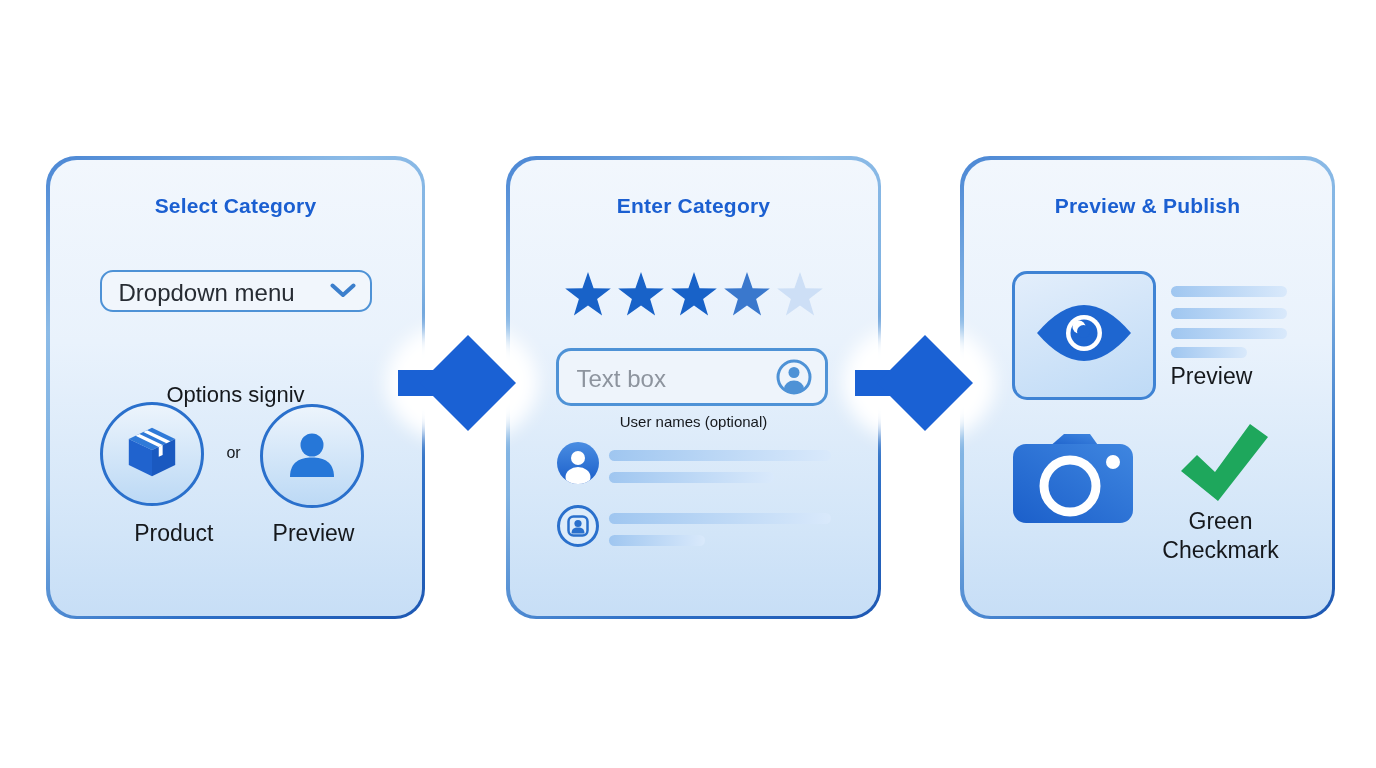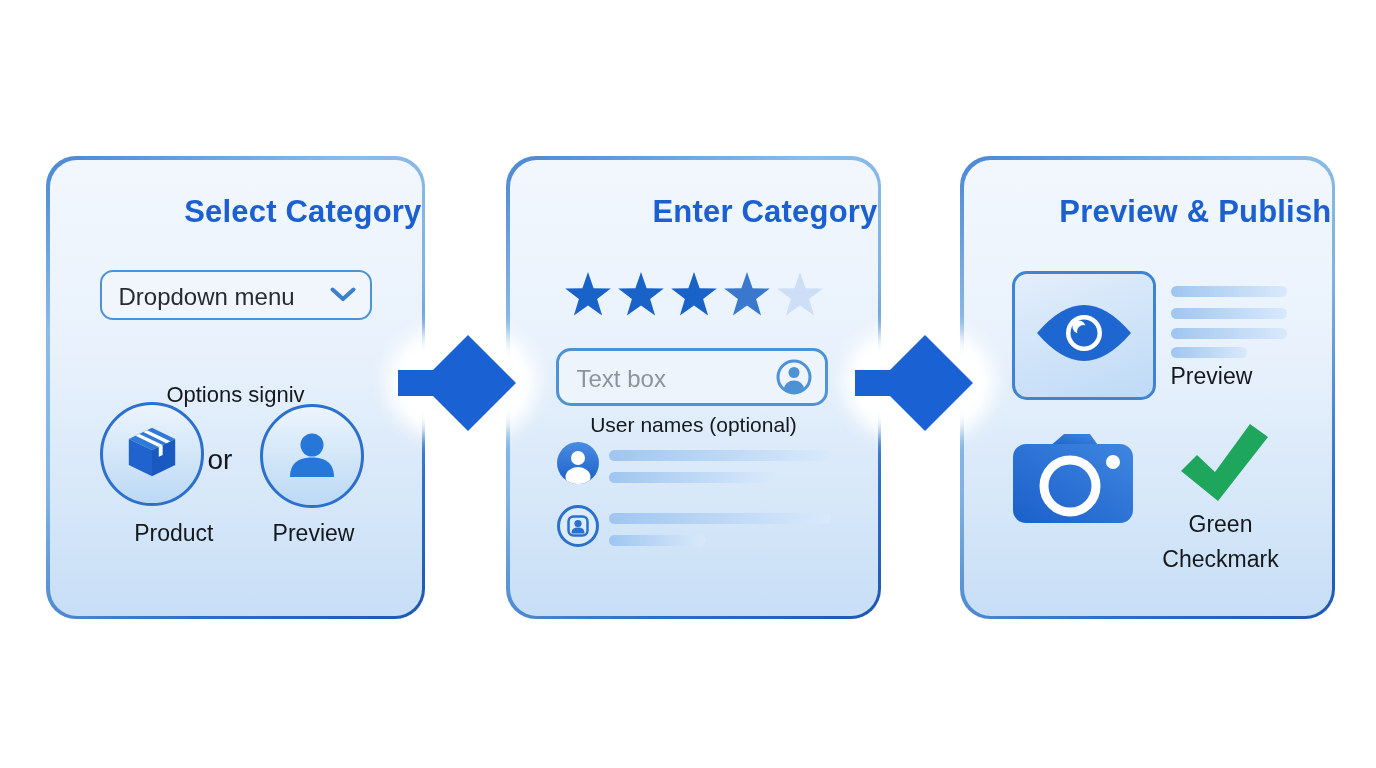--- a/index.html
+++ b/index.html
@@ -8,47 +8,47 @@
 
   
   .card{position:absolute;border-radius:30px;padding:3.5px;z-index:1;
         background:linear-gradient(150deg,#4a86d4 0%,#8cbbe7 26%,#7fb2e2 50%,#2e6fc6 80%,#1d57b2 100%);}
   .card-inner{position:relative;width:100%;height:100%;border-radius:27px;box-sizing:border-box;
         background:linear-gradient(180deg,#f2f7fd 0%,#e9f2fc 40%,#d2e5f8 82%,#c7def6 100%);}
   #card1{left:46px;top:156px;width:372px;height:456px;}
   #card2{left:506px;top:156px;width:368px;height:456px;}
   #card3{left:960px;top:156px;width:368px;height:456px;}
 
-  .card-title{position:absolute;left:0;top:34px;width:100%;text-align:right;
-        font-size:31px;font-weight:700;color:#1b5fd1;letter-spacing:.2px;}
-
-  
-  .dropdown{position:absolute;left:50px;top:110px;width:272px;height:50px;box-sizing:border-box;
+  .card-title{position:absolute;left:0;top:34px;width:100%;text-align:center;
+        font-size:21px;font-weight:700;color:#1b5fd1;letter-spacing:.2px;}
+
+  
+  .dropdown{position:absolute;left:50px;top:110px;width:272px;height:42px;box-sizing:border-box;
         border:2.5px solid #4e92d6;border-radius:13px;background:#f1f6fc;
         display:flex;align-items:center;padding:4px 14px 0 17px;cursor:pointer;}
   .dropdown-value{flex:1;font-size:24px;color:#272c33;}
   .small-caption{position:absolute;left:0;width:100%;text-align:center;font-size:22px;color:#15181c;}
   #card1 .small-caption{top:174px;margin-top:48px;}
   .choice{position:absolute;width:104px;height:104px;border-radius:50%;box-sizing:border-box;
         border:3px solid #2a70cc;background:linear-gradient(180deg,#ecf4fc,#bcd9f5);
         display:flex;align-items:center;justify-content:center;cursor:pointer;}
   #choice-product{left:50px;top:242px;}
   #choice-employer{left:210px;top:244px;}
-  .or-label{position:absolute;left:158px;top:284px;width:52px;text-align:left;font-size:28px;color:#15181c;}
+  .or-label{position:absolute;left:158px;top:284px;width:52px;text-align:center;font-size:16px;color:#15181c;}
   .choice-label{position:absolute;width:124px;text-align:center;font-size:23px;color:#15181c;}
   #label-product{left:40px;top:360px;text-align:right;}
   #label-employer{left:202px;top:360px;}
 
   
   .stars{position:absolute;left:0;top:110px;width:100%;display:flex;justify-content:center;gap:5px;}
   .textbox{position:absolute;left:46px;top:188px;width:272px;height:58px;box-sizing:border-box;
         border:3px solid #4e92d6;border-radius:15px;background:#eef4fb;
         display:flex;align-items:center;padding:4px 12px 0 18px;}
   .textbox-placeholder{flex:1;font-size:24px;color:#8d949e;}
-  #card2 .small-caption{top:253px;font-size:21px;}
+  #card2 .small-caption{top:253px;font-size:15px;}
   .row-avatar{position:absolute;left:46px;}
   #row1-avatar{top:281px;}
   #row2-avatar{top:344px;}
   .skel{position:absolute;height:11px;border-radius:6px;
         background:linear-gradient(90deg,#9fc6f0,#d9e9fb);}
   #r1l1{left:99px;top:290px;width:222px;}
   #r1l2{left:99px;top:312px;width:165px;}
   #r2l1{left:99px;top:353px;width:222px;}
   #r2l2{left:99px;top:375px;width:96px;}
 
@@ -58,21 +58,21 @@
         background:linear-gradient(160deg,#e3eefb,#bedaf6);
         display:flex;align-items:center;justify-content:center;}
   #p-l1{left:207px;top:126px;width:116px;}
   #p-l2{left:207px;top:148px;width:116px;}
   #p-l3{left:207px;top:168px;width:116px;}
   #p-l4{left:207px;top:187px;width:76px;}
   .preview-label{position:absolute;left:207px;top:203px;font-size:23px;color:#15181c;}
   .camera{position:absolute;left:48px;top:272px;}
   .check{position:absolute;left:217px;top:264px;}
   .check-label{position:absolute;left:182px;top:347px;width:150px;text-align:center;
-        font-size:23px;line-height:35px;color:#15181c;}
+        font-size:23px;line-height:29px;color:#15181c;}
 
   
   .halo{position:absolute;width:152px;height:122px;background:#fff;border-radius:50%;
         filter:blur(9px);z-index:2;}
   #halo1{left:386px;top:322px;}
   #halo2{left:843px;top:322px;}
   .arrow{position:absolute;z-index:3;}
   #arrow1{left:398px;top:333px;}
   #arrow2{left:855px;top:333px;}
 </style>

